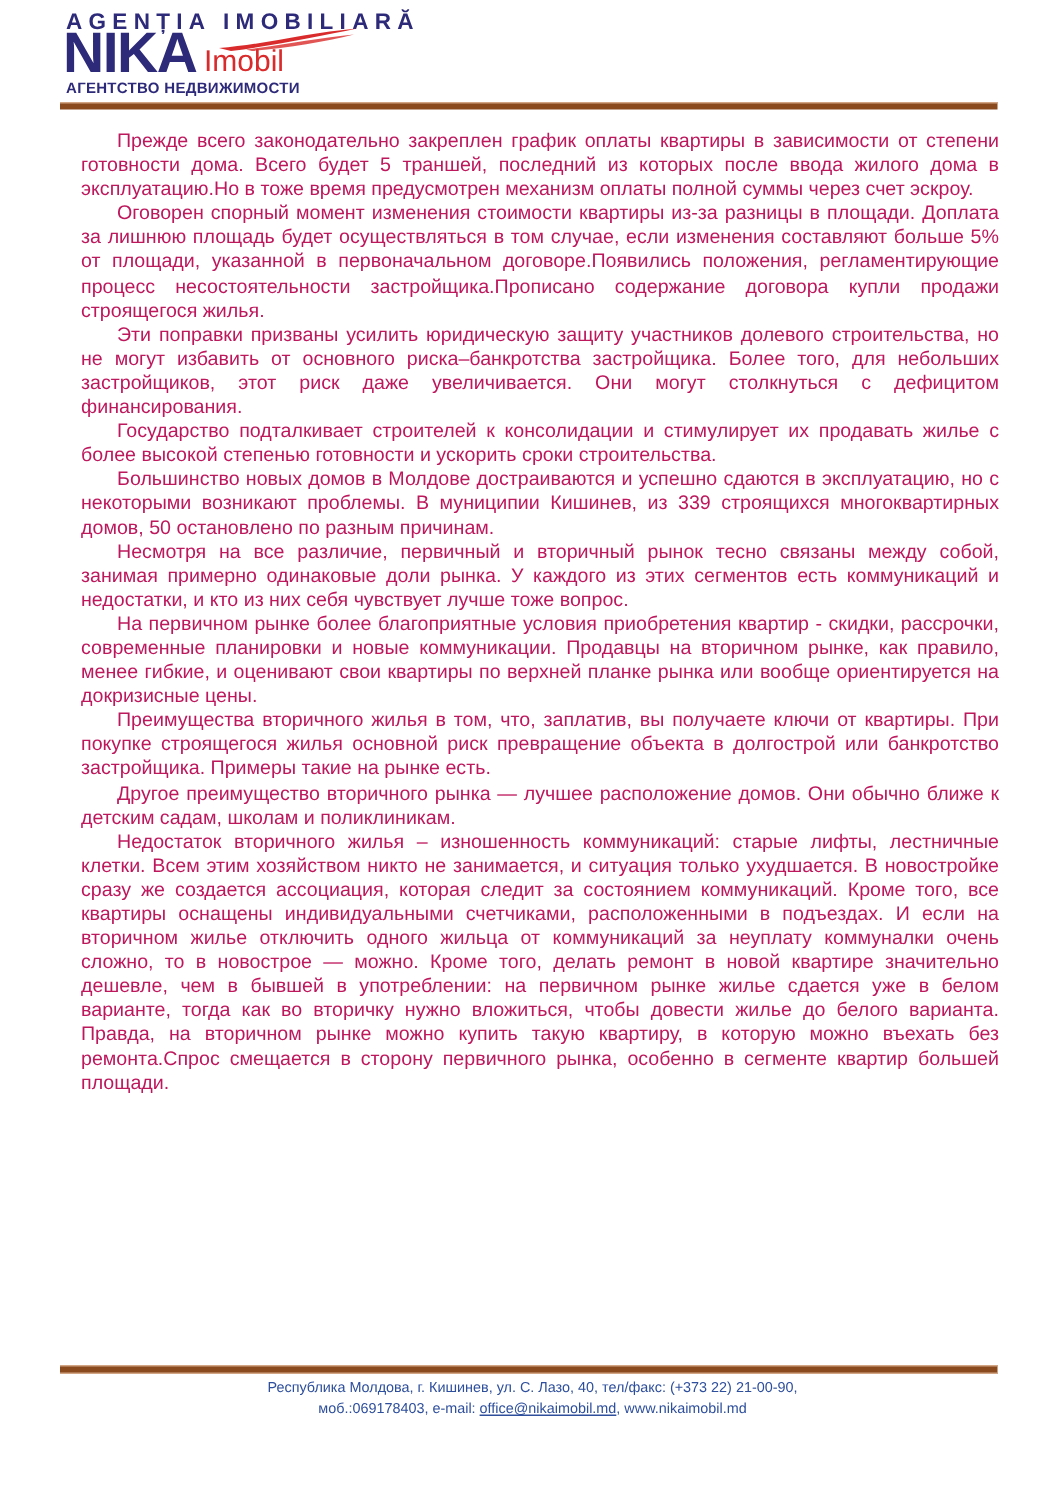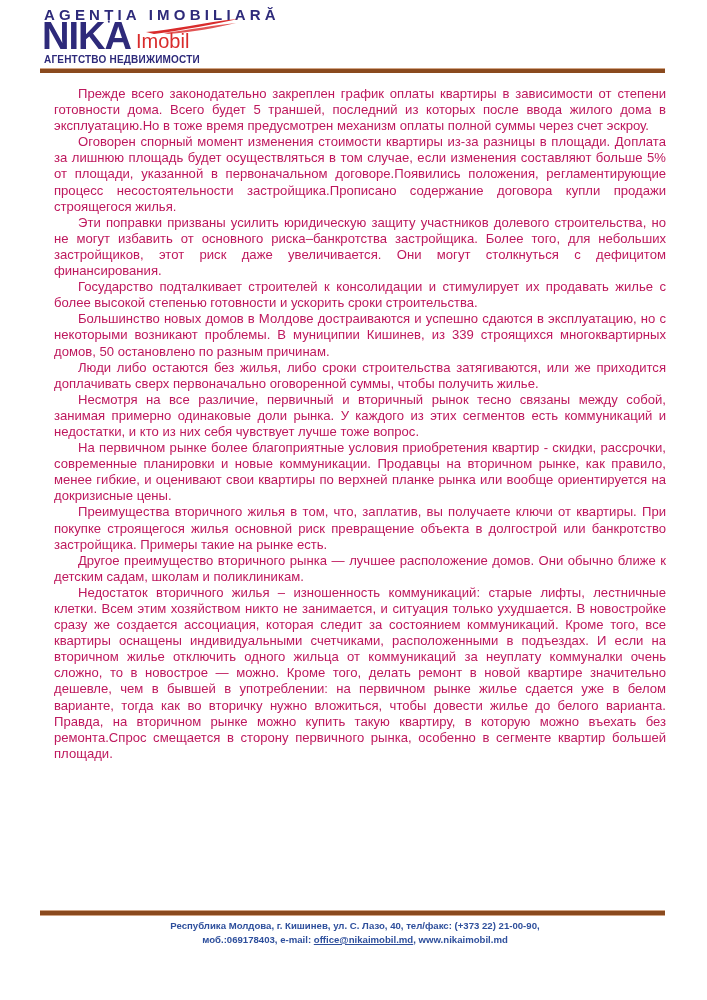--- a/index.html
+++ b/index.html
@@ -10,21 +10,21 @@
   .logo-nika { position: absolute; left: 2px; top: 12px; font-size: 38px; font-weight: bold; color: #2e2a7a; letter-spacing: -1px; line-height: 40px; font-family: "Liberation Sans", sans-serif; transform: scaleX(1.0); }
   .logo-imobil { position: absolute; left: 96px; top: 22px; font-size: 20px; color: #d92b2b; line-height: 30px; font-family: "Liberation Sans", sans-serif; }
   .logo-swoosh { position: absolute; left: 104px; top: 14px; width: 96px; height: 16px; }
   .logo-bottom { position: absolute; left: 4px; top: 50px; font-size: 10px; font-weight: bold; color: #2e2a7a; letter-spacing: 0.2px; }
   .header-rule { position: absolute; left: 0; top: 64px; width: 625px; height: 4px; background: #8a4a1e; border-top: 1px solid #d2a585; }
 
   .content { position: absolute; left: 54px; top: 86px; width: 612px; font-size: 13.1px; line-height: 16.1px; text-align: justify; color: #be185d; }
   .content p { margin: 0; text-indent: 24px; }
 
   .footer-rule { position: absolute; left: 40px; top: 910px; width: 625px; height: 4px; background: #8a4a1e; border-top: 1px solid #d2a585; border-bottom: 1px solid #d2a585; }
-  .footer { position: absolute; left: 100px; top: 919px; width: 510px; text-align: center; font-size: 9.6px; line-height: 14px; color: #2e4f9c; font-weight: bold; }
+  .footer { position: absolute; left: 100px; top: 919px; width: 510px; text-align: center; font-size: 9.6px; line-height: 14px; color: #2e4f9c; font-weight: normal; }
   .footer a { color: #2e4f9c; text-decoration: underline; }
 </style>
 </head>
 <body>
 
 <div class="header">
   <div class="logo-top">AGENȚIA IMOBILIARĂ</div>
   <div class="logo-nika">NIKA</div>
   <svg class="logo-swoosh" viewBox="0 0 96 16">
     <path d="M2 14 C 30 12, 60 4, 94 1 C 70 6, 40 12, 10 16 Z" fill="#d92b2b"></path>
@@ -34,21 +34,20 @@
   <div class="logo-bottom">АГЕНТСТВО НЕДВИЖИМОСТИ</div>
   <div class="header-rule"></div>
 </div>
 
 <div class="content">
   <p>Прежде всего законодательно закреплен график оплаты квартиры в зависимости от степени готовности дома. Всего будет 5 траншей, последний из которых после ввода жилого дома в эксплуатацию.Но в тоже время предусмотрен механизм оплаты полной суммы через счет эскроу.</p>
   <p>Оговорен спорный момент изменения стоимости квартиры из-за разницы в площади. Доплата за лишнюю площадь будет осуществляться в том случае, если изменения составляют больше 5% от площади, указанной в первоначальном договоре.Появились положения, регламентирующие процесс несостоятельности застройщика.Прописано содержание договора купли продажи строящегося жилья.</p>
   <p>Эти поправки призваны усилить юридическую защиту участников долевого строительства, но не могут избавить от основного риска–банкротства застройщика. Более того, для небольших застройщиков, этот риск даже увеличивается. Они могут столкнуться с дефицитом финансирования.</p>
   <p>Государство подталкивает строителей к консолидации и стимулирует их продавать жилье с более высокой степенью готовности и ускорить сроки строительства.</p>
   <p>Большинство новых домов в Молдове достраиваются и успешно сдаются в эксплуатацию, но с некоторыми возникают проблемы. В муниципии Кишинев, из 339 строящихся многоквартирных домов, 50 остановлено по разным причинам.</p>
-  <p>Люди либо остаются без жилья, либо сроки строительства затягиваются, или же приходится доплачивать сверх первоначально оговоренной суммы, чтобы получить жилье.</p>
   <p>Несмотря на все различие, первичный и вторичный рынок тесно связаны между собой, занимая примерно одинаковые доли рынка. У каждого из этих сегментов есть коммуникаций и недостатки, и кто из них себя чувствует лучше тоже вопрос.</p>
   <p>На первичном рынке более благоприятные условия приобретения квартир - скидки, рассрочки, современные планировки и новые коммуникации. Продавцы на вторичном рынке, как правило, менее гибкие, и оценивают свои квартиры по верхней планке рынка или вообще ориентируется на докризисные цены.</p>
   <p>Преимущества вторичного жилья в том, что, заплатив, вы получаете ключи от квартиры. При покупке строящегося жилья основной риск превращение объекта в долгострой или банкротство застройщика. Примеры такие на рынке есть.</p>
   <p> Другое преимущество вторичного рынка — лучшее расположение домов. Они обычно ближе к детским садам, школам и поликлиникам.</p>
   <p>Недостаток вторичного жилья – изношенность коммуникаций: старые лифты, лестничные клетки. Всем этим хозяйством никто не занимается, и ситуация только ухудшается. В новостройке сразу же создается ассоциация, которая следит за состоянием коммуникаций. Кроме того, все квартиры оснащены индивидуальными счетчиками, расположенными в подъездах. И если на вторичном жилье отключить одного жильца от коммуникаций за неуплату коммуналки очень сложно, то в новострое — можно. Кроме того, делать ремонт в новой квартире значительно дешевле, чем в бывшей в употреблении: на первичном рынке жилье сдается уже в белом варианте, тогда как во вторичку нужно вложиться, чтобы довести жилье до белого варианта. Правда, на вторичном рынке можно купить такую квартиру, в которую можно въехать без ремонта.Спрос смещается в сторону первичного рынка, особенно в сегменте квартир большей площади.</p>
 </div>
 
 <div class="footer-rule"></div>
 <div class="footer">
   <div>Республика Молдова, г. Кишинев, ул. С. Лазо, 40, тел/факс: (+373 22) 21-00-90,</div>

